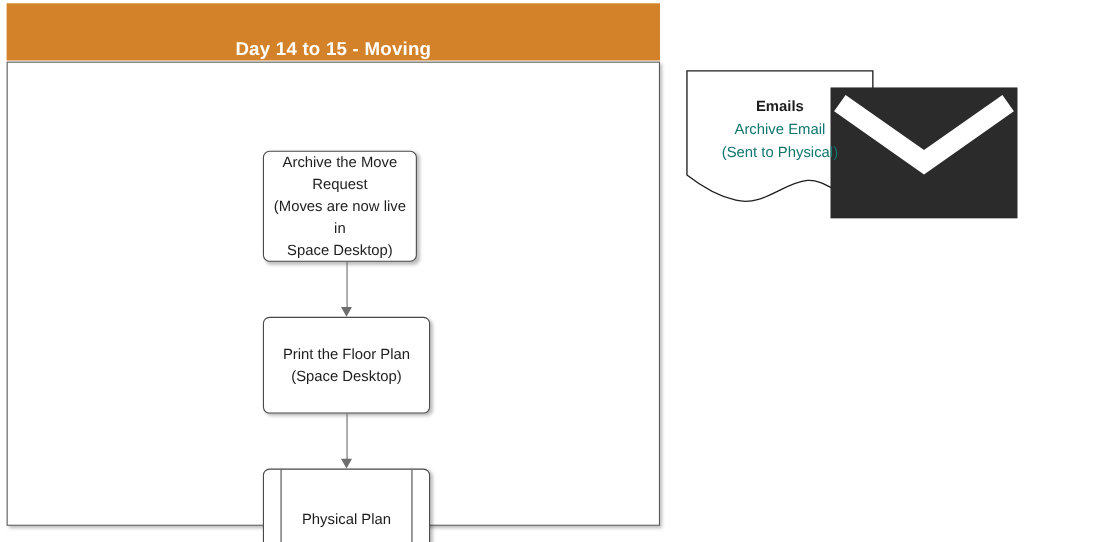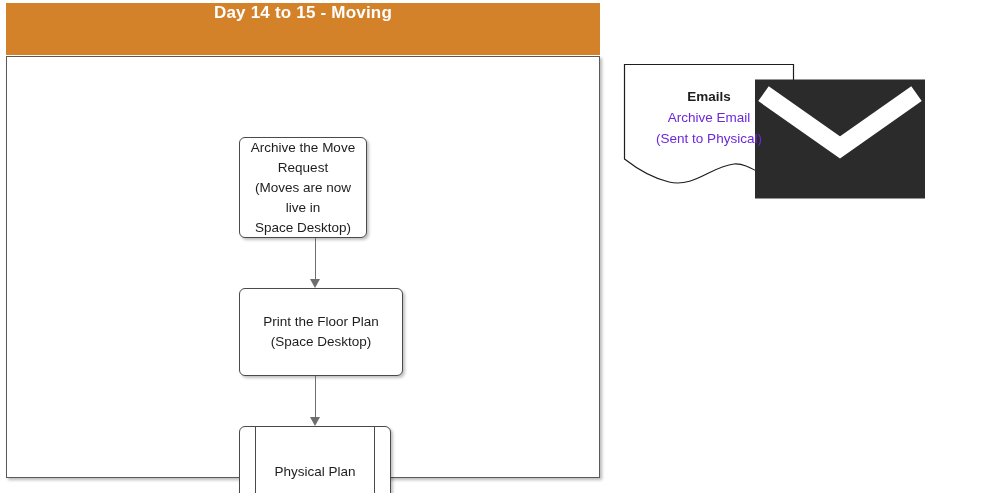--- a/index.html
+++ b/index.html
@@ -25,21 +25,21 @@
 
   
   .phase-header {
     position: absolute;
     left: 6px;
     top: 3px;
     width: 594px;
     height: 52px;
     background: #d4822a;
     display: flex;
-    align-items: flex-start;
+    align-items: flex-end;
     justify-content: center;
     box-sizing: border-box;
   }
   .phase-header-title {
     color: #ffffff;
     font-size: 17px;
     font-weight: bold;
     letter-spacing: 0.2px;
     white-space: nowrap;
   }
@@ -74,27 +74,27 @@
     font-size: 13.5px;
     line-height: 20px;
     text-align: center;
     padding: 0 6px;
     white-space: pre-line;
   }
 
   #node-archive {
     left: 232px;
     top: 80px;
-    width: 128px;
+    width: 140px;
     height: 101px;
   }
   #node-print {
     left: 232px;
     top: 231px;
-    width: 164px;
+    width: 152px;
     height: 88px;
     align-items: center;
   }
   #node-physical {
     left: 232px;
     top: 369px;
     width: 152px;
     height: 91px;
   }
 
@@ -156,21 +156,21 @@
     text-align: center;
   }
   .doc-title {
     font-size: 13.5px;
     font-weight: bold;
     color: #1d1d1d;
     line-height: 21px;
   }
   .doc-line {
     font-size: 13.5px;
-    color: #6d28d9;
+    color: #0f766e;
     line-height: 21px;
   }
   .envelope-icon {
     position: absolute;
     left: 131px;
     top: 14px;
     width: 30px;
     height: 21px;
   }
 </style>

